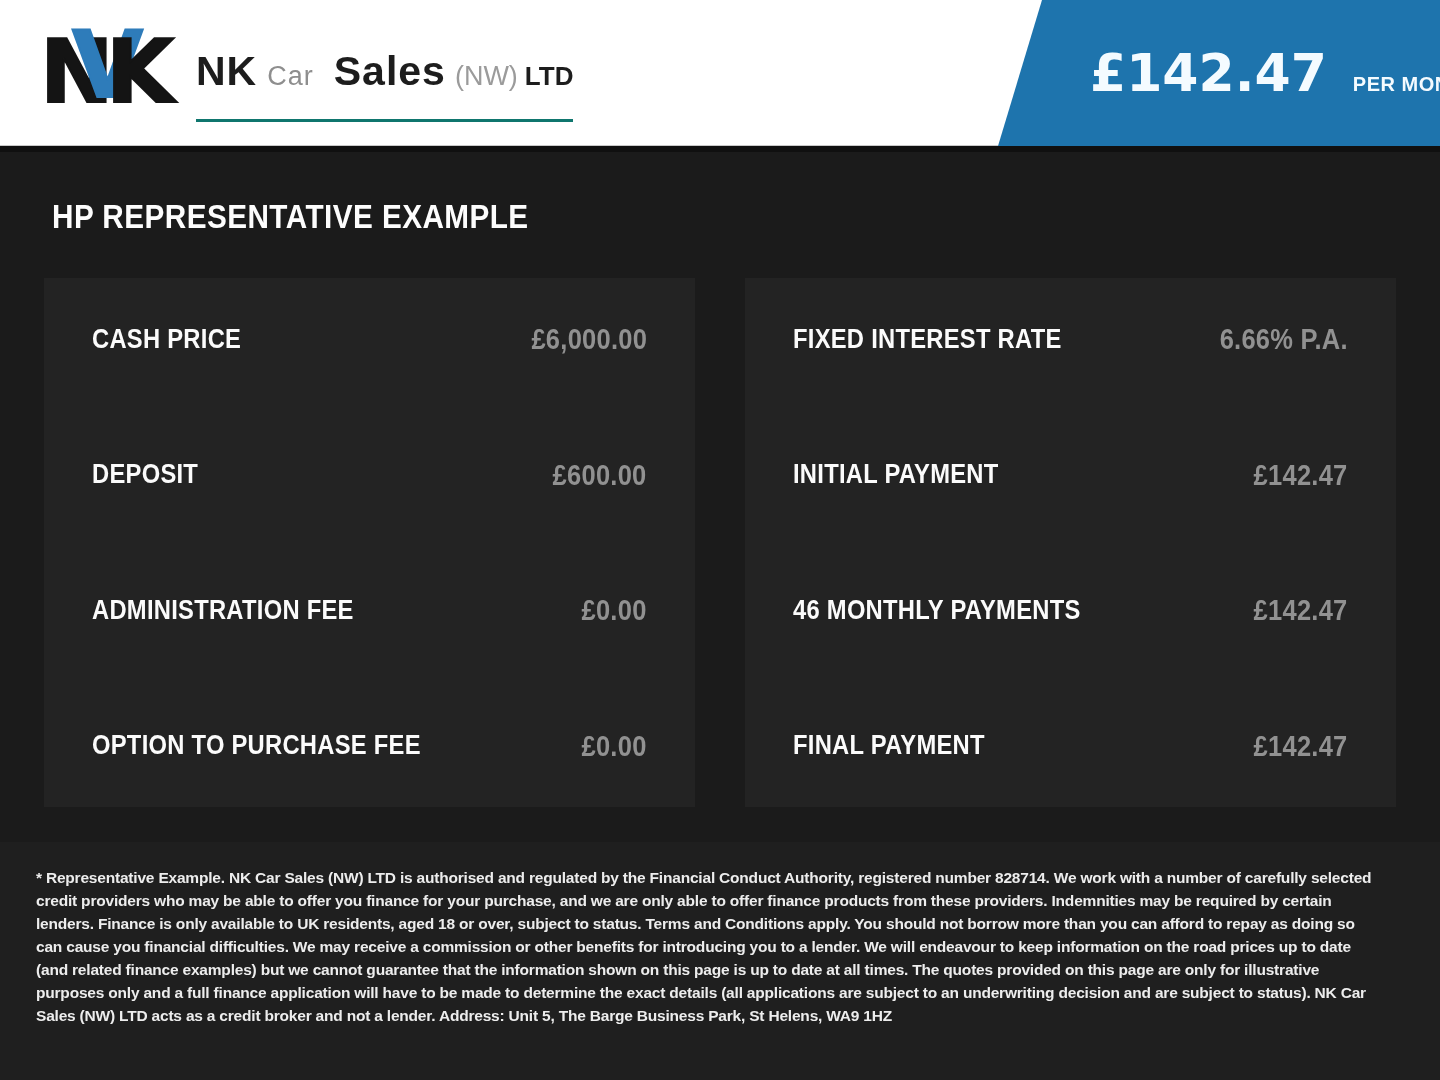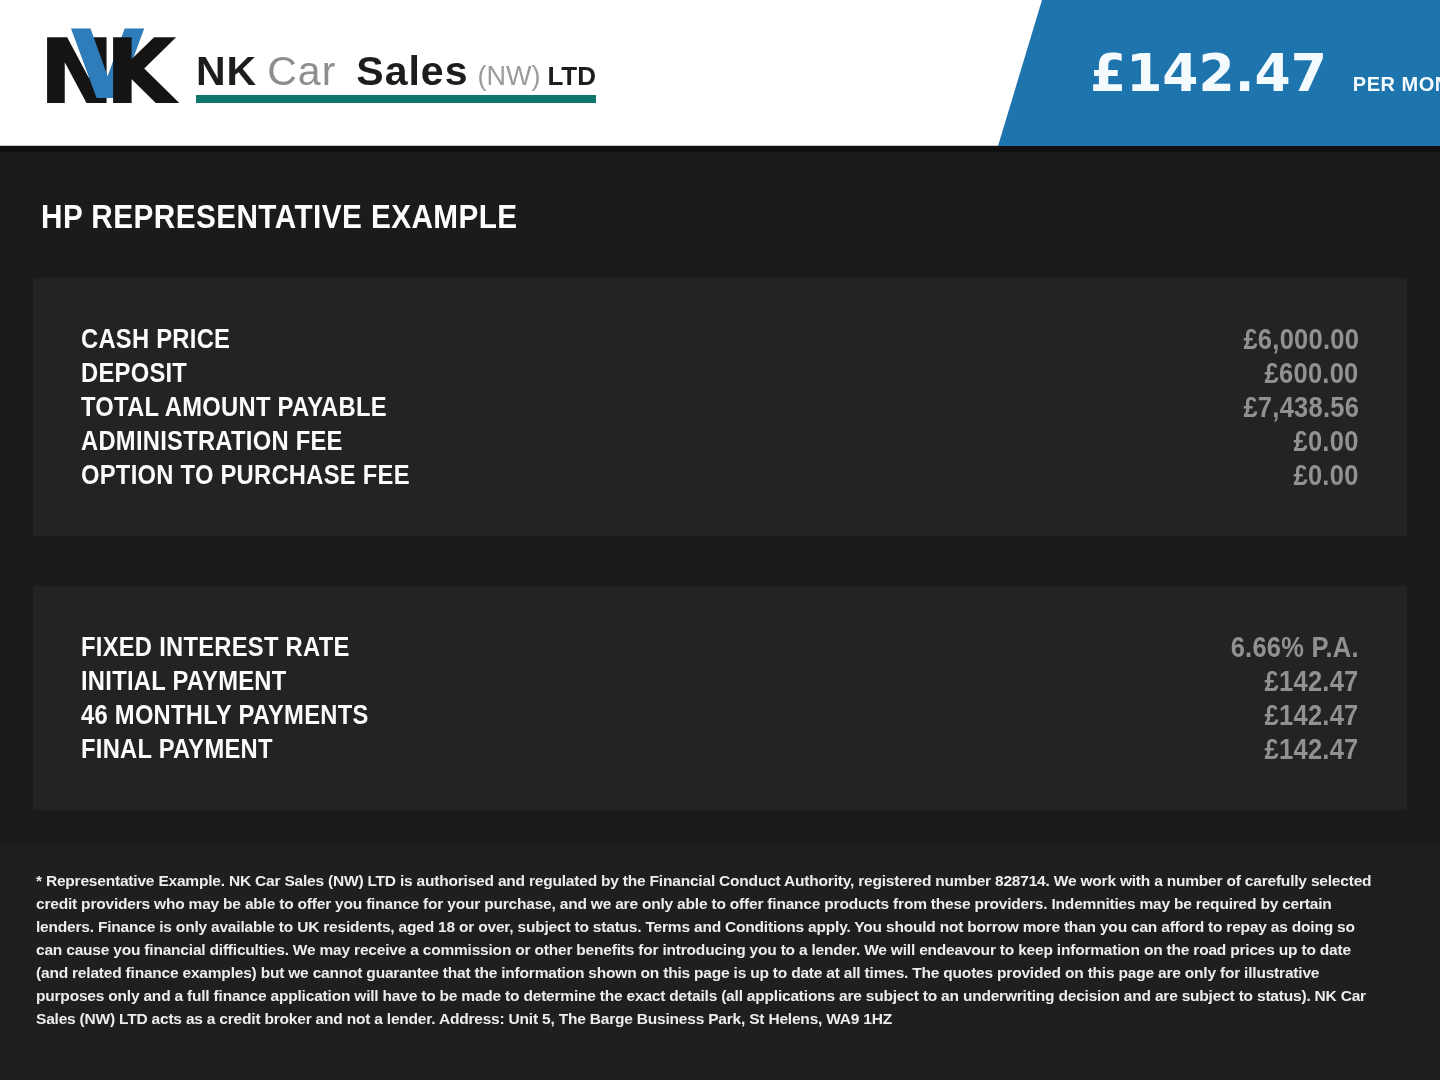--- a/index.html
+++ b/index.html
@@ -47,25 +47,25 @@
     left: 66px; top: 2px;
     font-size: 88px; color: #141414;
     -webkit-text-stroke: 2px #141414;
     z-index: 3;
   }
   .wordmark {
     margin-left: 14px;
     margin-top: 22px;
     display: flex;
     align-items: baseline;
-    border-bottom: 8px solid #0f766e;
-    padding-bottom: 0;
+    border-bottom: 3px solid #0f766e;
+    padding-bottom: 24px;
   }
   .wm-dark   { font-size: 41px; font-weight: 700; color: #1d1d1d; letter-spacing: 1px; }
-  .wm-grey   { font-size: 41px; font-weight: 400; color: #8e8e8e; letter-spacing: 1px; margin-left: 10px; }
+  .wm-grey   { font-size: 27px; font-weight: 400; color: #8e8e8e; letter-spacing: 1px; margin-left: 10px; }
   .wm-sales  { margin-left: 20px; }
   .wm-nw     { font-size: 27px; font-weight: 400; color: #9b9b9b; margin-left: 9px; text-align: right; }
   .wm-ltd    { font-size: 26px; font-weight: 700; color: #1d1d1d; margin-left: 7px; }
 
   .price-banner {
     position: absolute;
     right: 0; top: 0;
     width: 442px;
     height: 146px;
     background: var(--banner_blue, #1e74ad);
@@ -87,36 +87,35 @@
     color: #f4fbff;
     margin-left: 26px;
     margin-top: 22px;
     letter-spacing: 0.5px;
     white-space: nowrap;
   }
 
   .header-divider { height: 6px; background: #101010; }
 
   
-  .main { padding: 0 33px; }
+  .main { padding: 0 44px; }
   .section-title {
     margin: 46px 0 0 8px;
     font-size: 33px;
     font-weight: 700;
     color: #fdfdfd;
     letter-spacing: 0.5px;
     transform: scaleX(0.9);
     transform-origin: left center;
     white-space: nowrap;
   }
   .panels {
     display: flex;
     gap: 50px;
     margin-top: 42px;
-    flex-direction: column;
   }
   .panel {
     flex: 1;
     height: 529px;
     background: var(--panel_bg, #232323);
     padding: 44px 48px;
     display: flex;
     flex-direction: column;
     justify-content: space-between;
   }
@@ -193,24 +192,20 @@
     <div class="panel">
       <div class="finance-row">
         <span class="finance-label">CASH PRICE</span>
         <span class="finance-value">£6,000.00</span>
       </div>
       <div class="finance-row">
         <span class="finance-label">DEPOSIT</span>
         <span class="finance-value">£600.00</span>
       </div>
       <div class="finance-row">
-        <span class="finance-label">TOTAL AMOUNT PAYABLE</span>
-        <span class="finance-value">£7,438.56</span>
-      </div>
-      <div class="finance-row">
         <span class="finance-label">ADMINISTRATION FEE</span>
         <span class="finance-value">£0.00</span>
       </div>
       <div class="finance-row">
         <span class="finance-label">OPTION TO PURCHASE FEE</span>
         <span class="finance-value">£0.00</span>
       </div>
     </div>
 
     <div class="panel">

